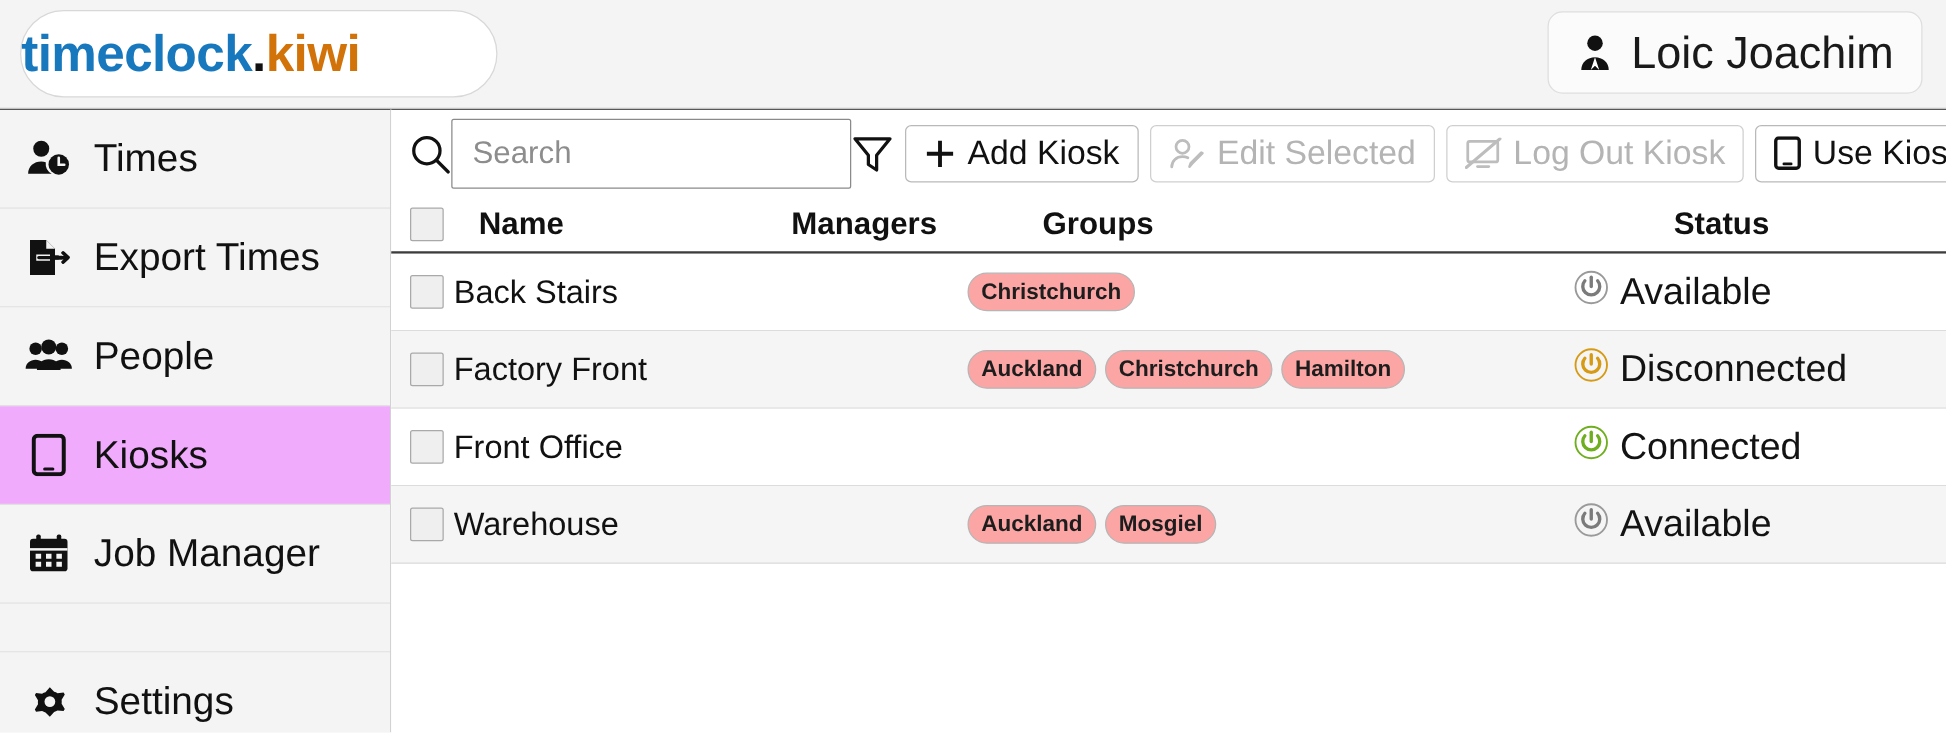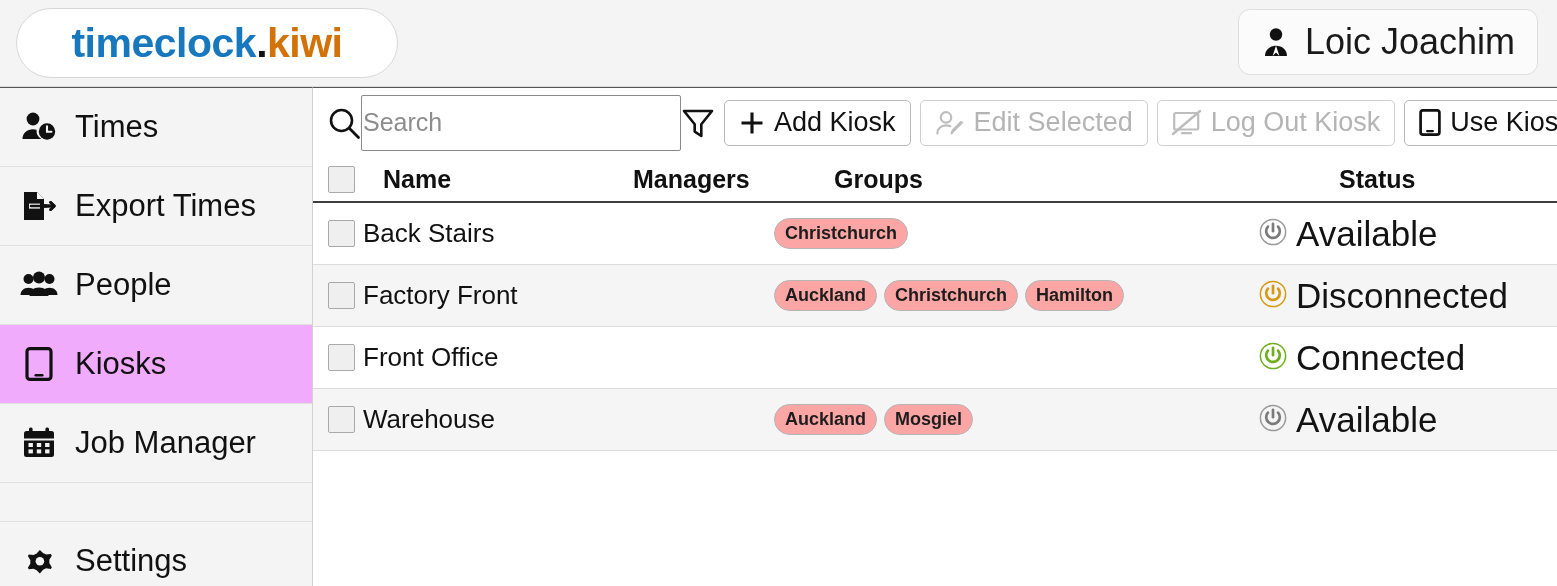--- a/index.html
+++ b/index.html
@@ -21,21 +21,21 @@
     background: #f4f4f4;
     border-bottom: 1px solid #dcdcdc;
   }
 
   #logo-pill {
     position: absolute; left: 16px; top: 8px;
     width: 382px; height: 70px;
     background: #ffffff;
     border: 1px solid #d8d8d8;
     border-radius: 35px;
-    display: flex; align-items: center; justify-content: center;
+    display: flex; align-items: center; 
   }
   #logo-text {
     font-size: 41px;
     font-weight: bold;
     letter-spacing: -0.5px;
     white-space: nowrap;
   }
   .logo-blue { color: #1878be; }
   .logo-dot { color: #111111; }
   .logo-orange { color: #d2730a; }
@@ -109,21 +109,21 @@
     padding: 0 10px 0 14px;
     gap: 0;
   }
   #search-icon-wrap { width: 46px; display: flex; align-items: center; justify-content: center; }
   #search-input {
     width: 320px; height: 56px;
     border: 1px solid #8a8a8a;
     border-radius: 2px;
     font-size: 25px;
     font-family: "Liberation Sans", sans-serif;
-    padding: 0 1px;
+    padding: 0 16px;
     color: #111;
     background: #fff;
     outline: none;
   }
   #search-input::placeholder { color: #8d8d8d; }
   #filter-icon-btn {
     width: 62px; height: 50px;
     display: flex; align-items: center; justify-content: center;
     cursor: pointer;
   }
@@ -171,21 +171,21 @@
   .cb {
     width: 27px; height: 27px;
     border: 1px solid #a9a9a9;
     background: #efefef;
     border-radius: 2px;
     cursor: pointer;
   }
   .c-name   { flex: 0 0 230px; font-size: 26px; }
   .c-mgr    { flex: 0 0 181px; font-size: 26px; }
   .c-groups { flex: 0 0 485px; font-size: 26px; display: flex; align-items: center; gap: 7px; }
-  .c-status { flex: 1 1 auto; font-size: 35px; display: flex; align-items: center; gap: 9px; }
+  .c-status { flex: 1 1 auto; font-size: 30px; display: flex; align-items: center; gap: 9px; }
   #t-head .c-name, #t-head .c-mgr, #t-head .c-groups, #t-head .c-status { font-size: 25px; }
 
   .pill {
     border: 1px solid #b5b5b5;
     border-radius: 999px;
     background: #fca5a5;
     font-size: 18px;
     line-height: 1;
     padding: 5px 10px 6px;
     color: #1d1d1d;

